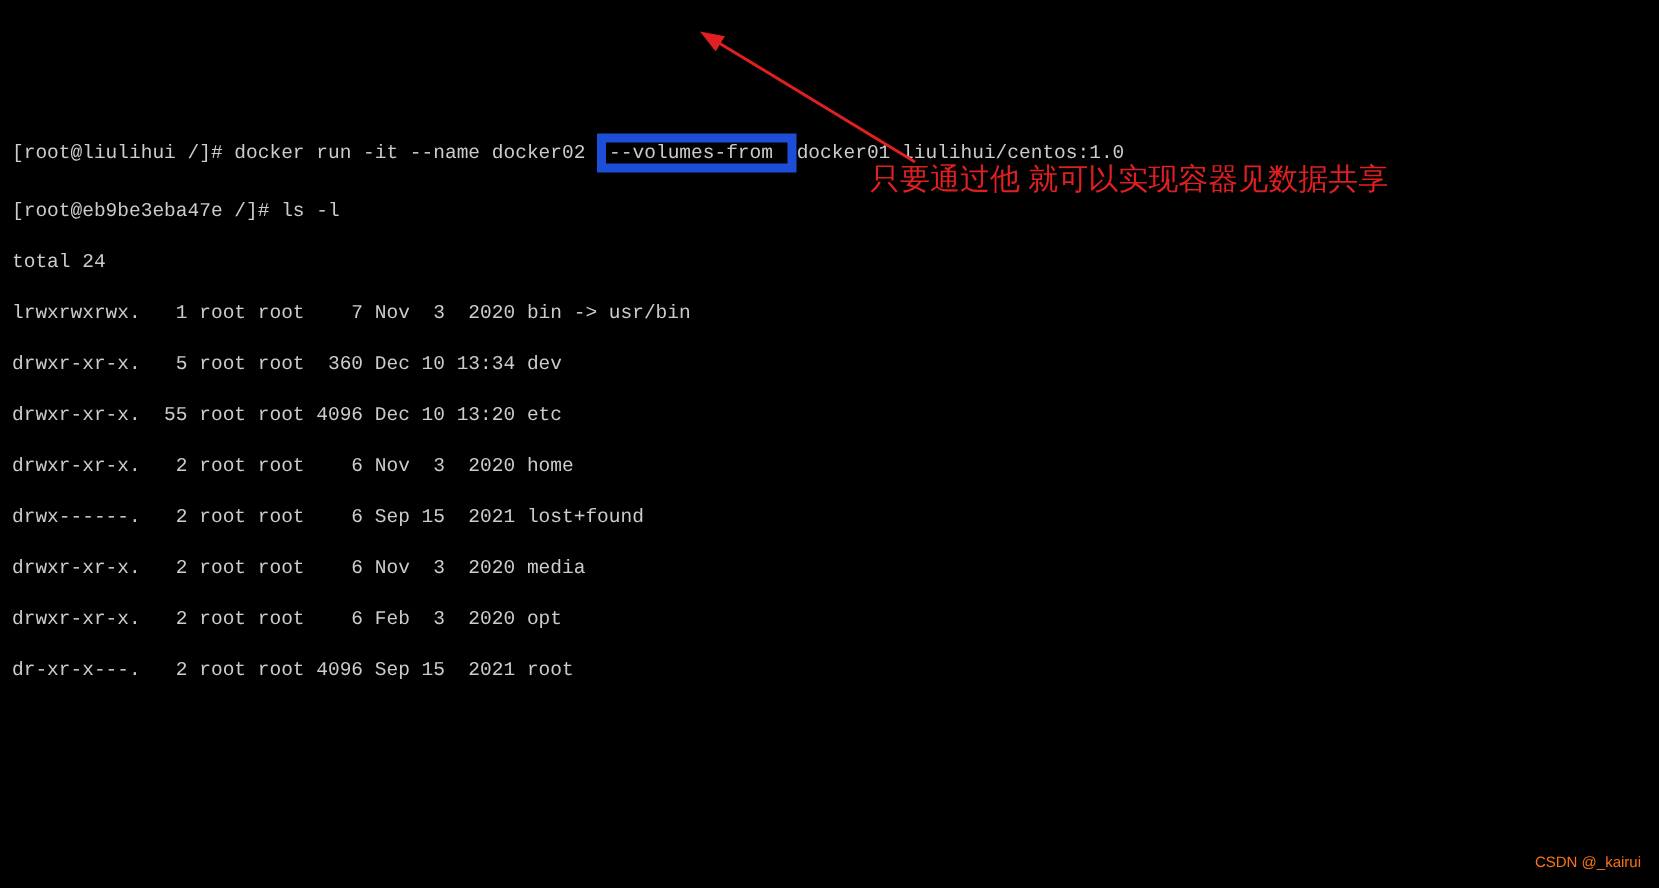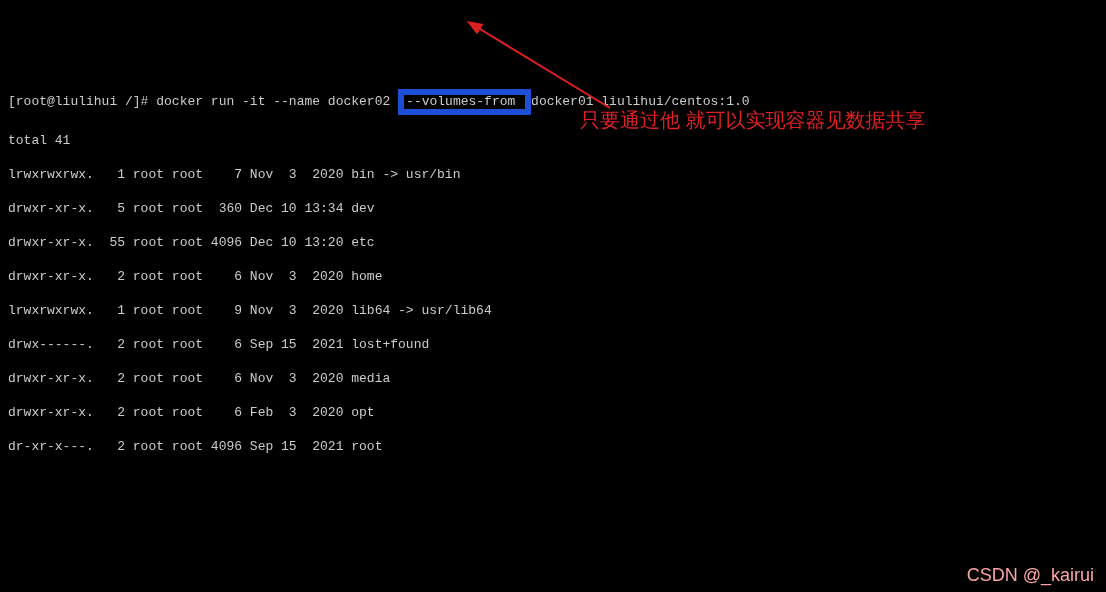--- a/index.html
+++ b/index.html
@@ -33,38 +33,38 @@
       white-space: nowrap;
     }
     .arrow {
       position: absolute;
       pointer-events: none;
     }
     .watermark {
       position: absolute;
       right: 12px;
       bottom: 8px;
-      color: #fca5a5;
+      color: #f97316;
       font-family: sans-serif;
-      font-size: 18px;
+      font-size: 10px;
     }
   </style>
 </head>
 <body>
 
 
 
 <div class="terminal">
 <div class="line"><span>[root@liulihui /]# docker run -it --name docker02 </span><span class="box-red">--volumes-from </span><span>docker01 liulihui/centos:1.0</span></div>
-<div class="line">total 41</div>
+<div class="line">[root@eb9be3eba47e /]# ls -l</div>
+<div class="line">total 24</div>
 <div class="line">lrwxrwxrwx.   1 root root    7 Nov  3  2020 bin -&gt; usr/bin</div>
 <div class="line">drwxr-xr-x.   5 root root  360 Dec 10 13:34 dev</div>
 <div class="line">drwxr-xr-x.  55 root root 4096 Dec 10 13:20 etc</div>
 <div class="line">drwxr-xr-x.   2 root root    6 Nov  3  2020 home</div>
-<div class="line">lrwxrwxrwx.   1 root root    9 Nov  3  2020 lib64 -&gt; usr/lib64</div>
 <div class="line">drwx------.   2 root root    6 Sep 15  2021 lost+found</div>
 <div class="line">drwxr-xr-x.   2 root root    6 Nov  3  2020 media</div>
 <div class="line">drwxr-xr-x.   2 root root    6 Feb  3  2020 opt</div>
 <div class="line">dr-xr-x---.   2 root root 4096 Sep 15  2021 root</div>
 
 
 
 
 
 

